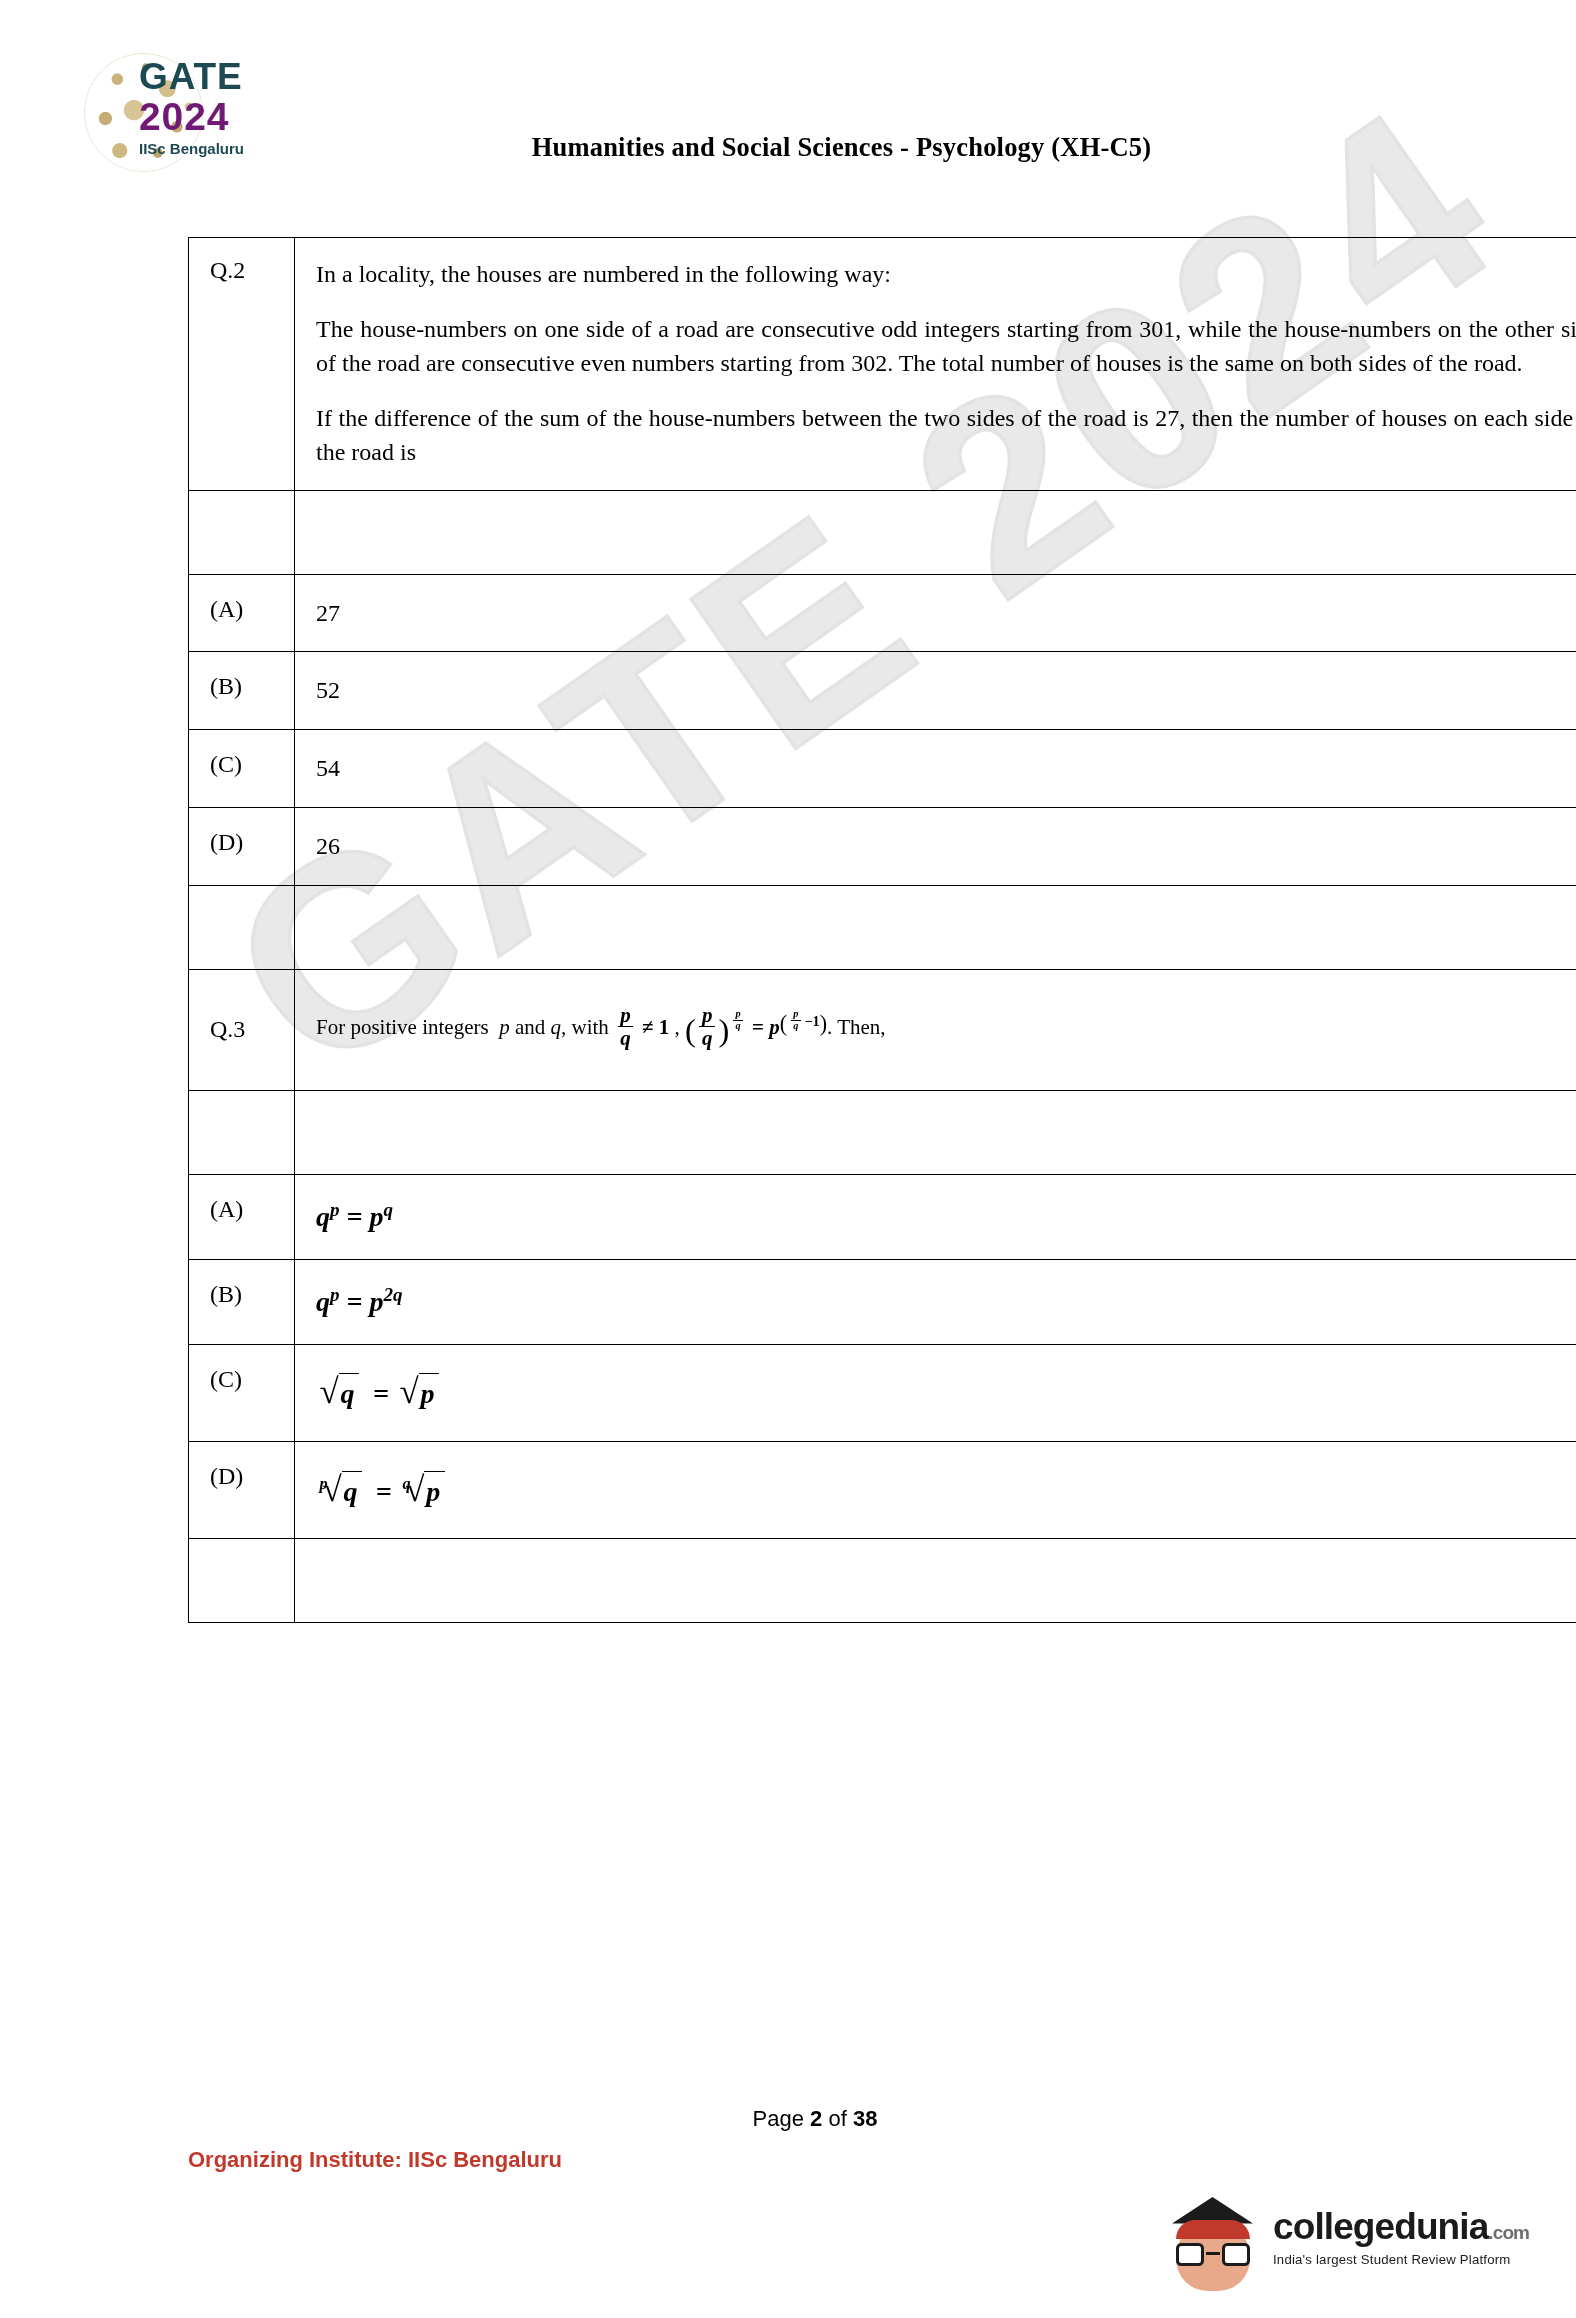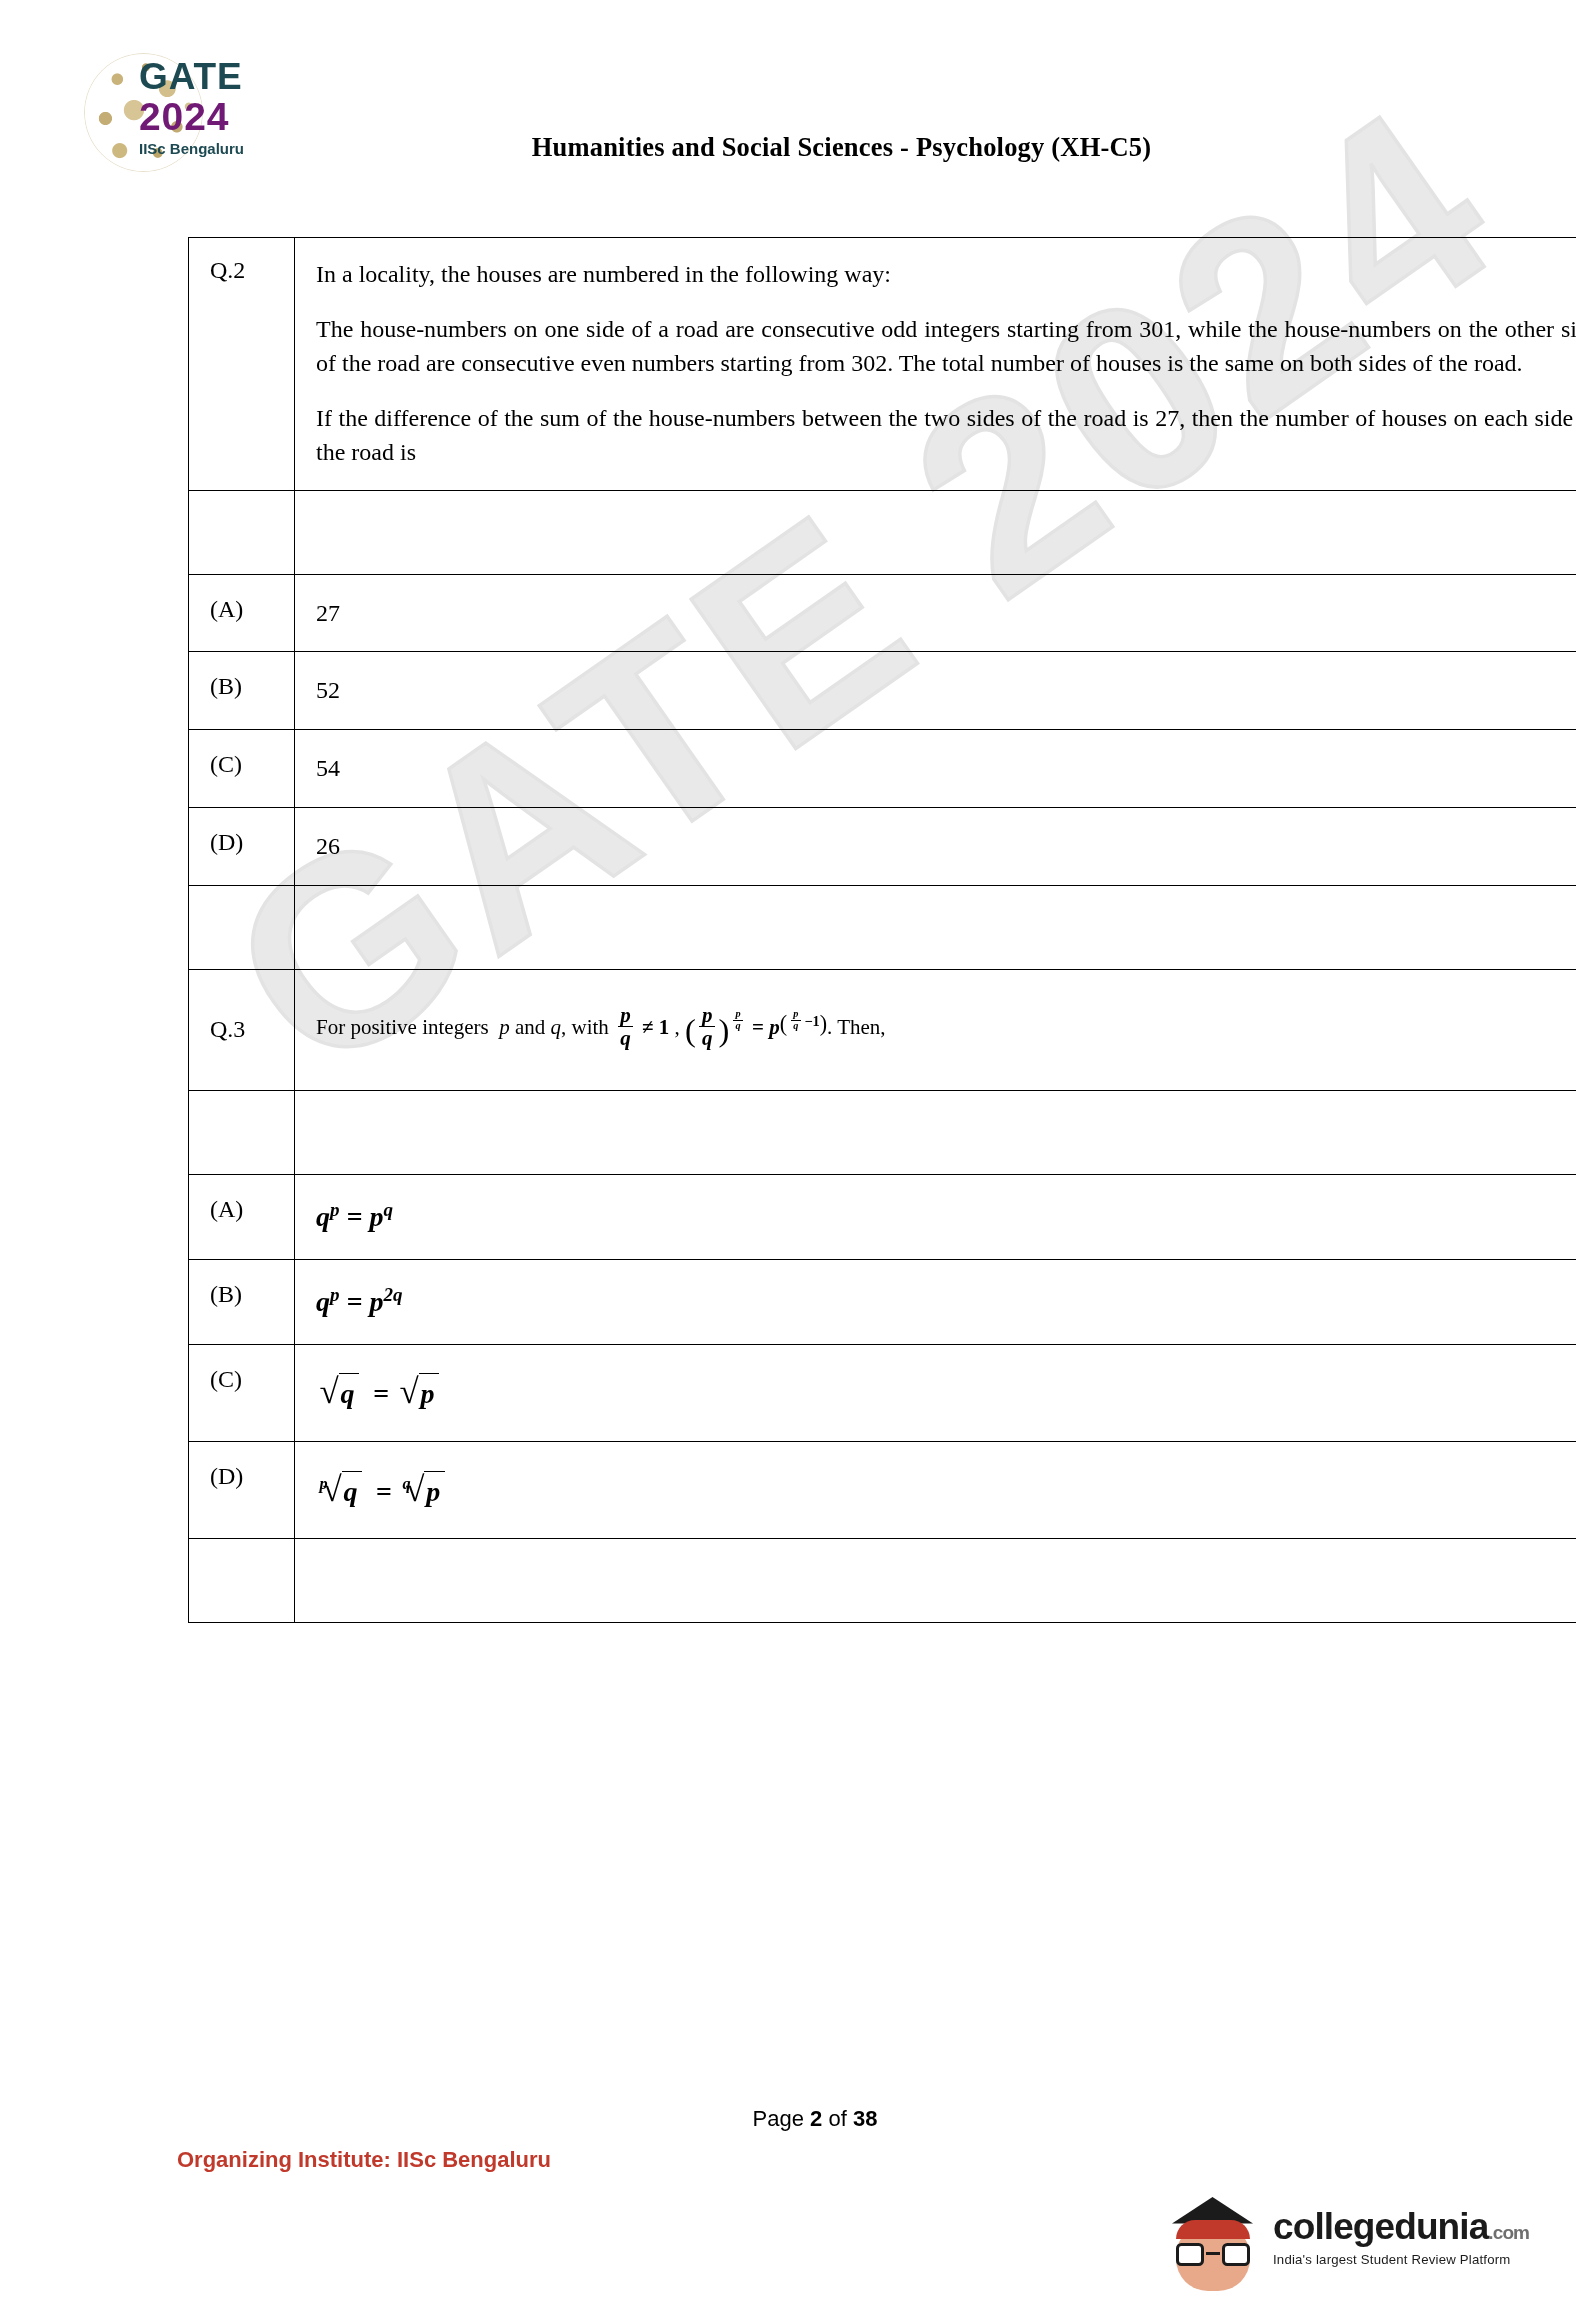--- a/index.html
+++ b/index.html
@@ -220,21 +220,21 @@
     width: 1577px;
     text-align: center;
     font-family: "Liberation Sans", sans-serif;
     font-size: 22px;
     padding-left: 53px;
     box-sizing: border-box;
   }
   .footer-page b { font-weight: bold; }
   .footer-org {
     position: absolute;
-    left: 177px;
+    left: 188px;
     top: 2147px;
     font-family: "Liberation Sans", sans-serif;
     font-weight: bold;
     font-size: 22px;
     color: #c0392b;
   }
 
   
   .cd-logo {
     position: absolute;

